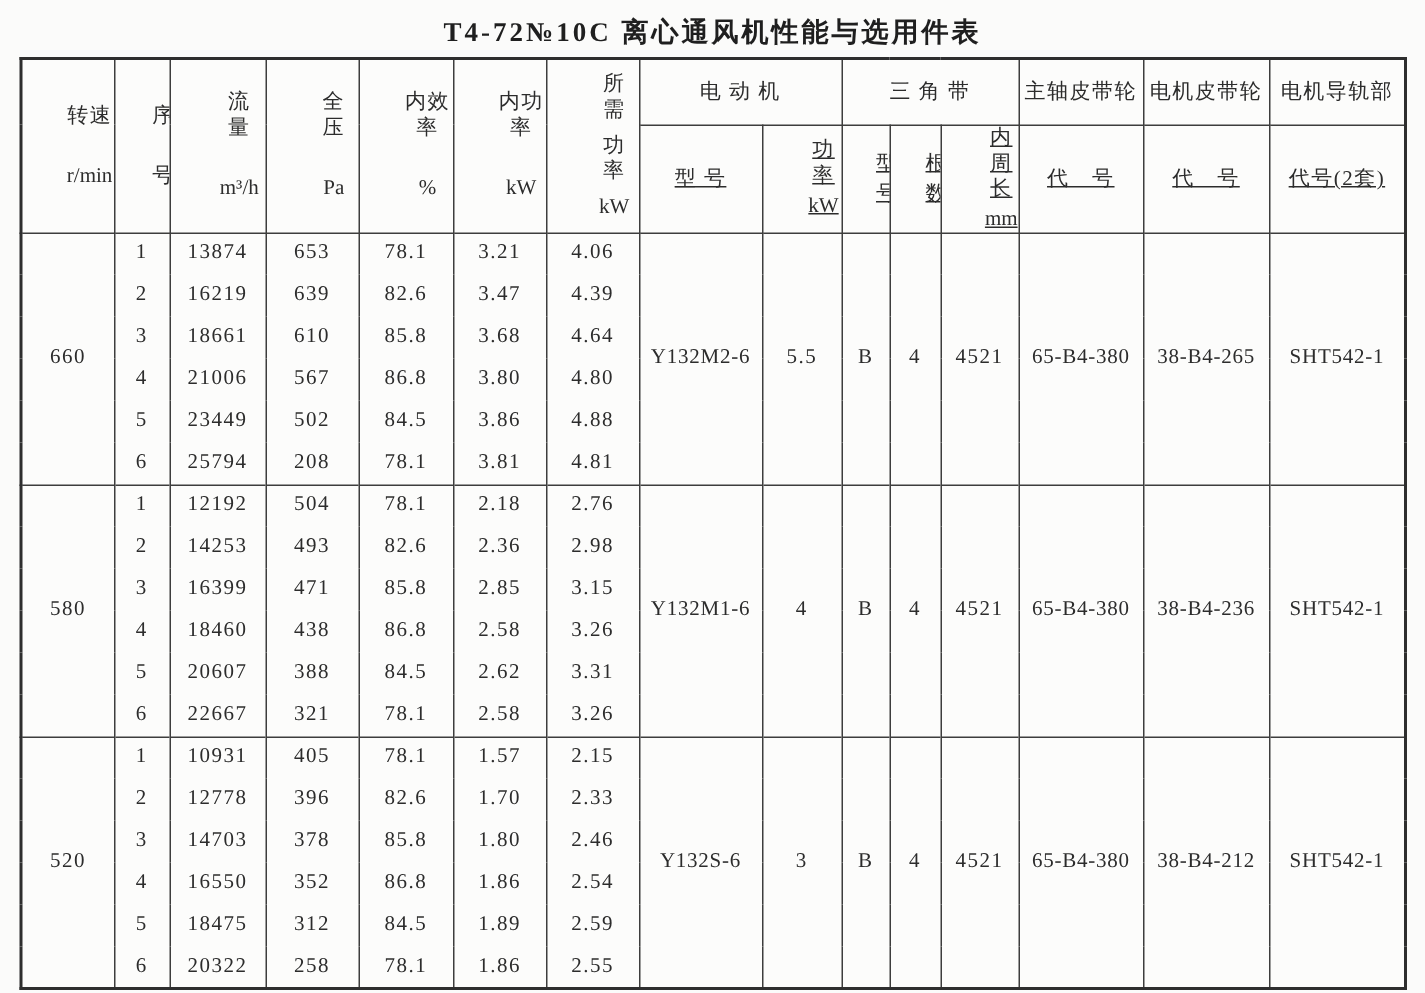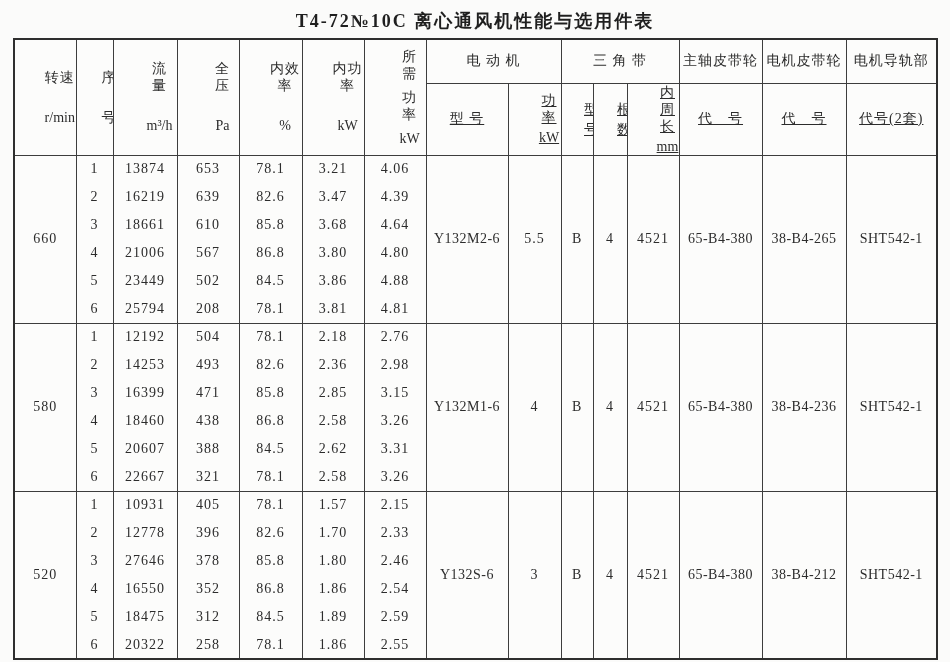--- a/index.html
+++ b/index.html
@@ -331,21 +331,21 @@
       <tr>
         <td class="num">2</td>
         <td class="num">12778</td>
         <td class="num">396</td>
         <td class="num">82.6</td>
         <td class="num">1.70</td>
         <td class="num">2.33</td>
       </tr>
       <tr>
         <td class="num">3</td>
-        <td class="num">27646</td>
+        <td class="num">14703</td>
         <td class="num">378</td>
         <td class="num">85.8</td>
         <td class="num">1.80</td>
         <td class="num">2.46</td>
       </tr>
       <tr>
         <td class="num">4</td>
         <td class="num">16550</td>
         <td class="num">352</td>
         <td class="num">86.8</td>

